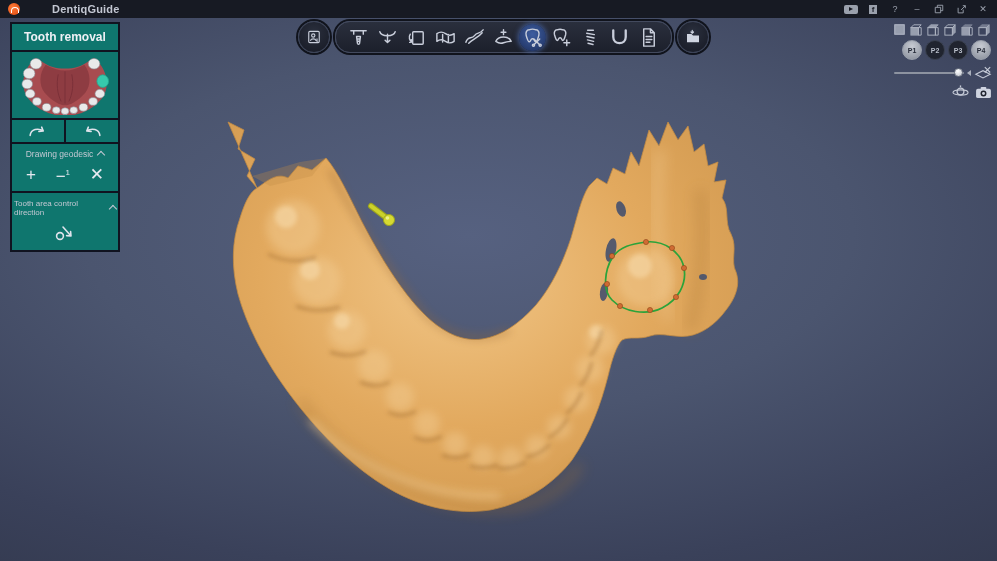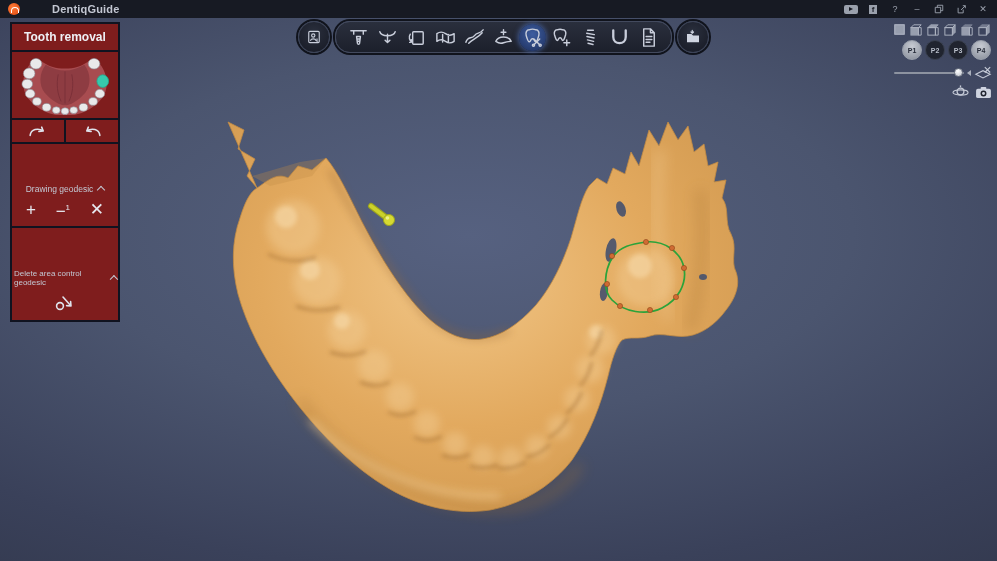--- a/index.html
+++ b/index.html
@@ -25,28 +25,28 @@
 
   
   .viewport{position:absolute;left:0;top:18px;width:997px;height:543px;
      background:radial-gradient(110% 95% at 47% 40%,#566180 0%,#4b556f 35%,#3a415a 65%,#2d3244 100%);
      z-index:1;}
   svg.model{position:absolute;left:0;top:0;z-index:2;pointer-events:none;}
 
   
   .sidebar{position:absolute;left:10px;top:22px;width:110px;z-index:20;background:#101320;
            padding:2px;box-sizing:border-box;display:flex;flex-direction:column;gap:2px;}
-  .panel{background:#7f1d1d;}
+  .panel{background:#0f766e;}
   .panel.hdr{height:26px;display:flex;align-items:center;justify-content:center;}
   .hdr span{font-size:12px;font-weight:bold;color:#eef0f5;}
   .panel.diagram{height:66px;display:flex;align-items:center;justify-content:center;}
   .undo-row{display:flex;gap:2px;}
   .undo-row .panel{flex:1;height:22px;display:flex;align-items:center;justify-content:center;cursor:pointer;}
   .panel.tools{padding:3px 4px 6px;}
-  .lblrow{display:flex;align-items:center;justify-content:center;gap:5px;padding:2px 0 3px;margin-top:35px;}
+  .lblrow{display:flex;align-items:center;justify-content:center;gap:5px;padding:2px 0 3px;}
   .lbl{font-size:8.5px;color:#c3c8d3;}
   .chev{width:5px;height:5px;border-left:1px solid #c3c8d3;border-top:1px solid #c3c8d3;
         transform:rotate(45deg);margin-top:2px;cursor:pointer;}
   .btnrow{display:flex;justify-content:space-around;align-items:center;padding-top:2px;}
   .gbtn{color:#e6e9f0;font-size:17px;font-weight:300;line-height:17px;cursor:pointer;
         background:none;border:none;padding:0 4px;font-family:"Liberation Sans",sans-serif;}
   .gbtn sup{font-size:8px;vertical-align:super;}
   .panel.delarea{padding:4px 2px 6px;}
   .dirbtn{display:flex;justify-content:center;padding-top:3px;cursor:pointer;background:none;border:none;width:100%;}
 
@@ -281,21 +281,21 @@
       </div>
       <div class="btnrow">
         <button class="gbtn">+</button>
         <button class="gbtn"><span>−</span><sup>1</sup></button>
         <button class="gbtn">✕</button>
       </div>
     </div>
 
     <div class="panel delarea">
       <div class="lblrow">
-        <span class="lbl" style="font-size:8px">Delete area control geodesic</span>
+        <span class="lbl" style="font-size:8px">Tooth area control direction</span>
         <span class="chev"></span>
       </div>
       <button class="dirbtn">
         <svg width="24" height="20" viewBox="0 0 24 20">
           <circle cx="7" cy="13" r="3.4" fill="none" stroke="#dfe3ec" stroke-width="1.6"></circle>
           <path d="M10 4 L18 13 M18 13 L17.6 8.6 M18 13 L13.6 12.6" fill="none" stroke="#dfe3ec" stroke-width="1.6" stroke-linecap="round"></path>
         </svg>
       </button>
     </div>
   </div>

